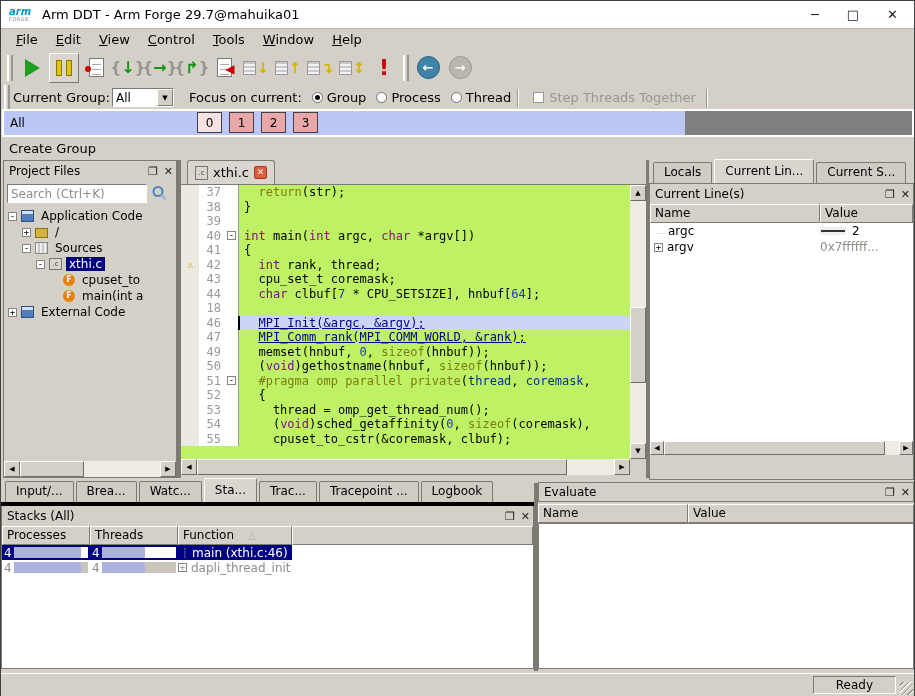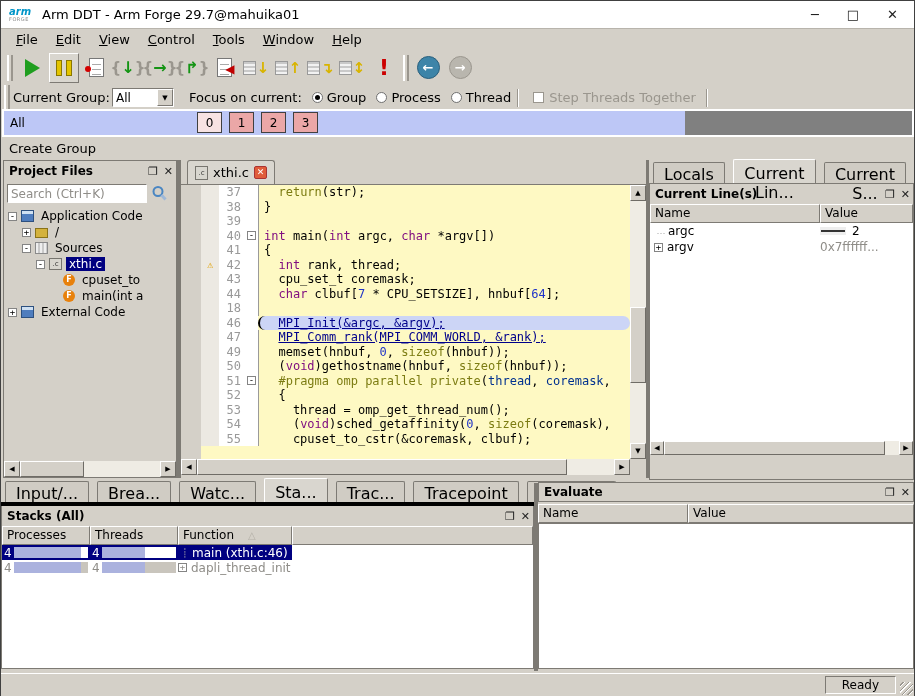--- a/index.html
+++ b/index.html
@@ -72,26 +72,26 @@
   .group-all .gname { padding-left:6px; font-size:12px; }
   .group-rest { flex:1; background:#808080; }
   .procs { position:absolute; left:193px; top:1px; display:flex; gap:7px; }
   .proc { width:25px; height:21px; background:#eba7a7; border:1px solid #404040; font-size:12px;
     display:flex; align-items:center; justify-content:center; }
   .proc.current { background:#f8e3e3; }
   .creategroup { position:absolute; left:0; top:136px; right:0; height:22px; display:flex; align-items:center; padding-left:8px; font-size:13px; }
 
   
   .panel-head { height:20px; display:flex; align-items:center; background:#d4d0c8; padding:0 3px 0 5px; font-size:12px; }
-  .panel-head .ph-title { flex:1;font-weight:bold; }
+  .panel-head .ph-title { flex:1; }
   .ph-ic { font-size:11px; color:#222; margin-left:6px; }
   .thead-cell { background:#d4d0c8; border:1px solid; border-color:#ffffff #7d7a74 #7d7a74 #ffffff;
     font-size:12px; padding:1px 4px; height:19px; }
   .tab { height:21px; padding:2px 10px 0 10px; background:#d0ccc4; border:1px solid #7d7a74; border-bottom:none;
-    border-top-left-radius:2px; border-top-right-radius:2px; margin-right:8px; font-size:16px; align-self:flex-end;text-align:center; }
+    border-top-left-radius:2px; border-top-right-radius:2px; margin-right:2px; font-size:12px; align-self:flex-end; }
   .tab.active { background:#d9d6cf; height:24px; padding-top:4px; border-top:1px solid #fff; border-left:1px solid #fff; }
 
   
   .sb-h { display:flex; height:16px; background:#efece4; }
   .sb-v { display:flex; flex-direction:column; width:16px; background:#efece4; }
   .sb-btn { width:16px; height:16px; background:#d4d0c8; border:1px solid; border-color:#fff #6f6c66 #6f6c66 #fff;
     font-size:7px; display:flex; align-items:center; justify-content:center; color:#000; flex:none; }
   .sb-thumb { background:#d4d0c8; border:1px solid; border-color:#fff #6f6c66 #6f6c66 #fff; }
 
   
@@ -116,29 +116,29 @@
   .trow.selected .tlabel { background:#000080; color:#fff; }
 
   
   .editor { position:absolute; left:180px; top:159px; width:465px; height:317px; background:#d4d0c8; }
   .tabbar { height:25px; display:flex; align-items:flex-end; padding-left:6px; border-bottom:1px solid #7d7a74; }
   .etab { height:24px; background:#d9d6cf; border:1px solid #7d7a74; border-bottom:none;
     border-top-left-radius:3px; border-top-right-radius:3px; display:flex; align-items:center; padding:0 7px; gap:5px; }
   .etab .fic { width:13px; height:14px; background:#d8d6cf; border:1px solid #77756f; font-size:7px; line-height:12px; text-align:center; color:#333; }
   .etab .close { width:13px; height:13px; background:#e05c3a; border:1px solid #a33; border-radius:2px;
     color:#fff; font-size:9px; line-height:11px; text-align:center; font-weight:bold; }
-  .code-wrap { display:flex; height:274px; background:#fef9c3;margin-left:20px; }
+  .code-wrap { display:flex; height:274px; background:#bef264; }
   .code-viewport { flex:1; overflow:hidden; font-family:"DejaVu Sans Mono","Liberation Mono",monospace; font-size:12px; }
   .cl { height:14.5px; display:flex; white-space:pre; line-height:14.5px; }
   .cl-margin { width:18px; background:#ece9e2; flex:none; text-align:center; font-size:10px; color:#e0a000; line-height:14px; }
   .cl-num { width:26px; flex:none; text-align:right; color:#999; padding-right:4px; background:#fff; }
   .cl-fold { width:13px; flex:none; display:flex; align-items:center; justify-content:center; background:#fff; }
   .cl-fold .exp { margin:0; }
   .cl-code { flex:1; border-left:1px solid #9a9a9a; padding-left:5px; overflow:hidden; }
-  .cl.current .cl-code { background:#ccd5f6; border-left:2px solid #000; padding-left:4px;border-radius:7px; }
+  .cl.current .cl-code { background:#ccd5f6; border-left:2px solid #000; padding-left:4px; }
   .cl.current .cl-fold { background:#fff; }
   .c-d { color:#000; }
   .c-k { color:#800f80; }
   .c-t { color:#7c7c12; }
   .c-n { color:#2034c8; }
   .c-m { color:#00318f; }
   .c-b { color:#00008b; text-decoration:underline; }
   .editor .bottom { display:flex; height:16px; }
   .corner { width:16px; height:16px; background:#d4d0c8; }
 
@@ -171,21 +171,21 @@
   .bar-fill { position:absolute; left:0; top:0; bottom:0; background:#abb2de; }
   .sort-ind { color:#b5b1a9; margin-left:14px; font-size:10px; }
 
   
   .evaluate { position:absolute; left:537px; top:481px; width:376px; height:189px; background:#d4d0c8; }
   .ev-body { border:1px solid #7d7a74; background:#fff; height:146px; }
 
   
   .statusbar { position:absolute; left:0; top:672px; right:0; height:23px; background:#d4d0c8;
     border-top:1px solid #fff; display:flex; align-items:center; justify-content:flex-end; padding-right:18px; }
-  .status-box { border:1px solid; border-color:#7d7a74 #fff #fff #7d7a74; padding:0 16px; font-size:12px; height:18px; line-height:16px; }
+  .status-box { border:1px solid; border-color:#7d7a74 #fff #fff #7d7a74; padding:0 22px; font-size:12px; height:18px; line-height:16px; }
   .grip { position:absolute; right:1px; bottom:1px; width:13px; height:13px;
     background:repeating-linear-gradient(135deg, transparent 0 2px, #9a968e 2px 3px, #fff 3px 4px); }
 
   .splitter-v { position:absolute; background:#7d7a74; }
 </style>
 </head>
 <body>
 
 <div class="window">
 

